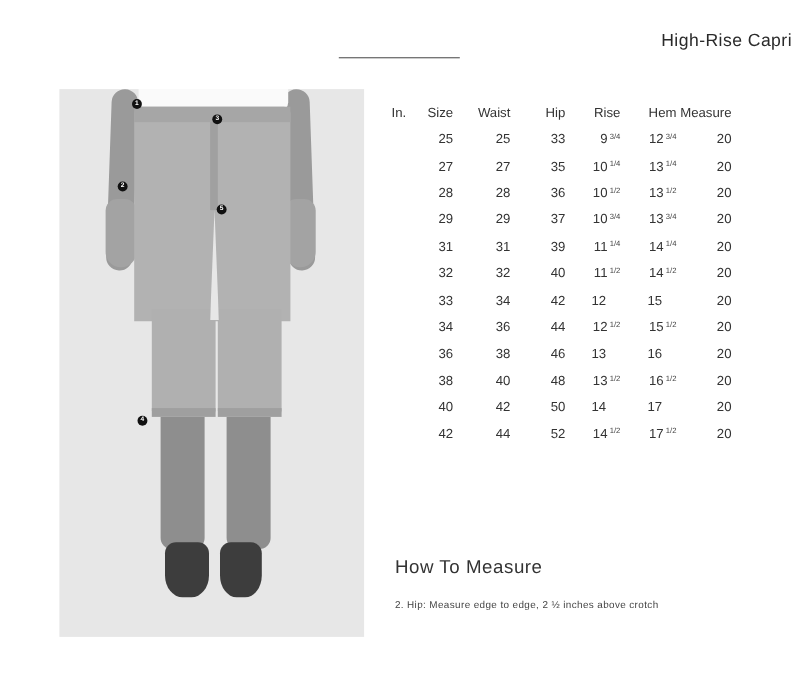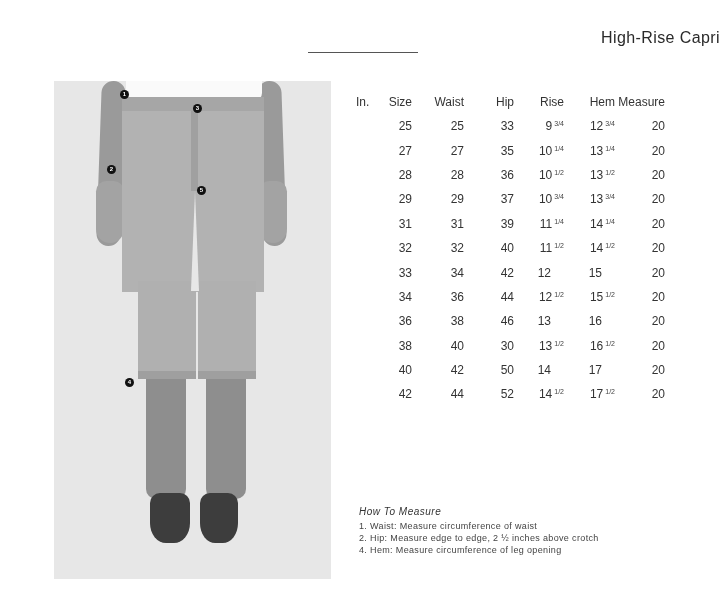--- a/index.html
+++ b/index.html
@@ -44,21 +44,21 @@
   .c1 { width: 34px; }
   .c2 { width: 52px; }
   .c3 { width: 50px; }
   .c4 { width: 50px; }
   .c5 { width: 51px; }
   .c6 { width: 50px; }
   .frac { font-size: 7px; vertical-align: 4px; margin-left: 2px; color: #444; }
   .fracsp { display: inline-block; width: 13px; }
 
   .how { position: absolute; left: 359px; top: 506px; }
-  .how-title { font-size: 10px; letter-spacing: 0.5px; color: #333; margin-bottom: 3px; font-style: italic; }
+  .how-title { font-size: 17px; letter-spacing: 0.5px; color: #333; margin-bottom: 18px; }
   .how-list { list-style: none; margin: 0; padding: 0; font-size: 9px; letter-spacing: 0.35px; color: #444; line-height: 12px; }
 </style>
 </head>
 <body>
 
 <div class="title">High-Rise Capri</div>
 <div class="title-rule"></div>
 
 <div class="photo" title="Model wearing high-rise capri jeans with measurement markers">
   <div class="arm l"></div>
@@ -178,21 +178,21 @@
         <td class="c2"><span>38</span></td>
         <td class="c3"><span>46</span></td>
         <td class="c4"><span>13</span><span class="fracsp"></span></td>
         <td class="c5"><span>16</span><span class="fracsp"></span></td>
         <td class="c6"><span>20</span></td>
       </tr>
       <tr>
         <td class="c0"></td>
         <td class="c1"><span>38</span></td>
         <td class="c2"><span>40</span></td>
-        <td class="c3"><span>30</span></td>
+        <td class="c3"><span>48</span></td>
         <td class="c4"><span>13</span><span class="frac">1/2</span></td>
         <td class="c5"><span>16</span><span class="frac">1/2</span></td>
         <td class="c6"><span>20</span></td>
       </tr>
       <tr>
         <td class="c0"></td>
         <td class="c1"><span>40</span></td>
         <td class="c2"><span>42</span></td>
         <td class="c3"><span>50</span></td>
         <td class="c4"><span>14</span><span class="fracsp"></span></td>
@@ -207,17 +207,15 @@
         <td class="c4"><span>14</span><span class="frac">1/2</span></td>
         <td class="c5"><span>17</span><span class="frac">1/2</span></td>
         <td class="c6"><span>20</span></td>
       </tr>
     </tbody>
 </table>
 
 <div class="how">
   <div class="how-title">How To Measure</div>
   <ul class="how-list">
-    <li>1. Waist: Measure circumference of waist</li>
     <li>2. Hip: Measure edge to edge, 2 ½ inches above crotch</li>
-    <li>4. Hem: Measure circumference of leg opening</li>
   </ul>
 </div>
 
 </body></html>

